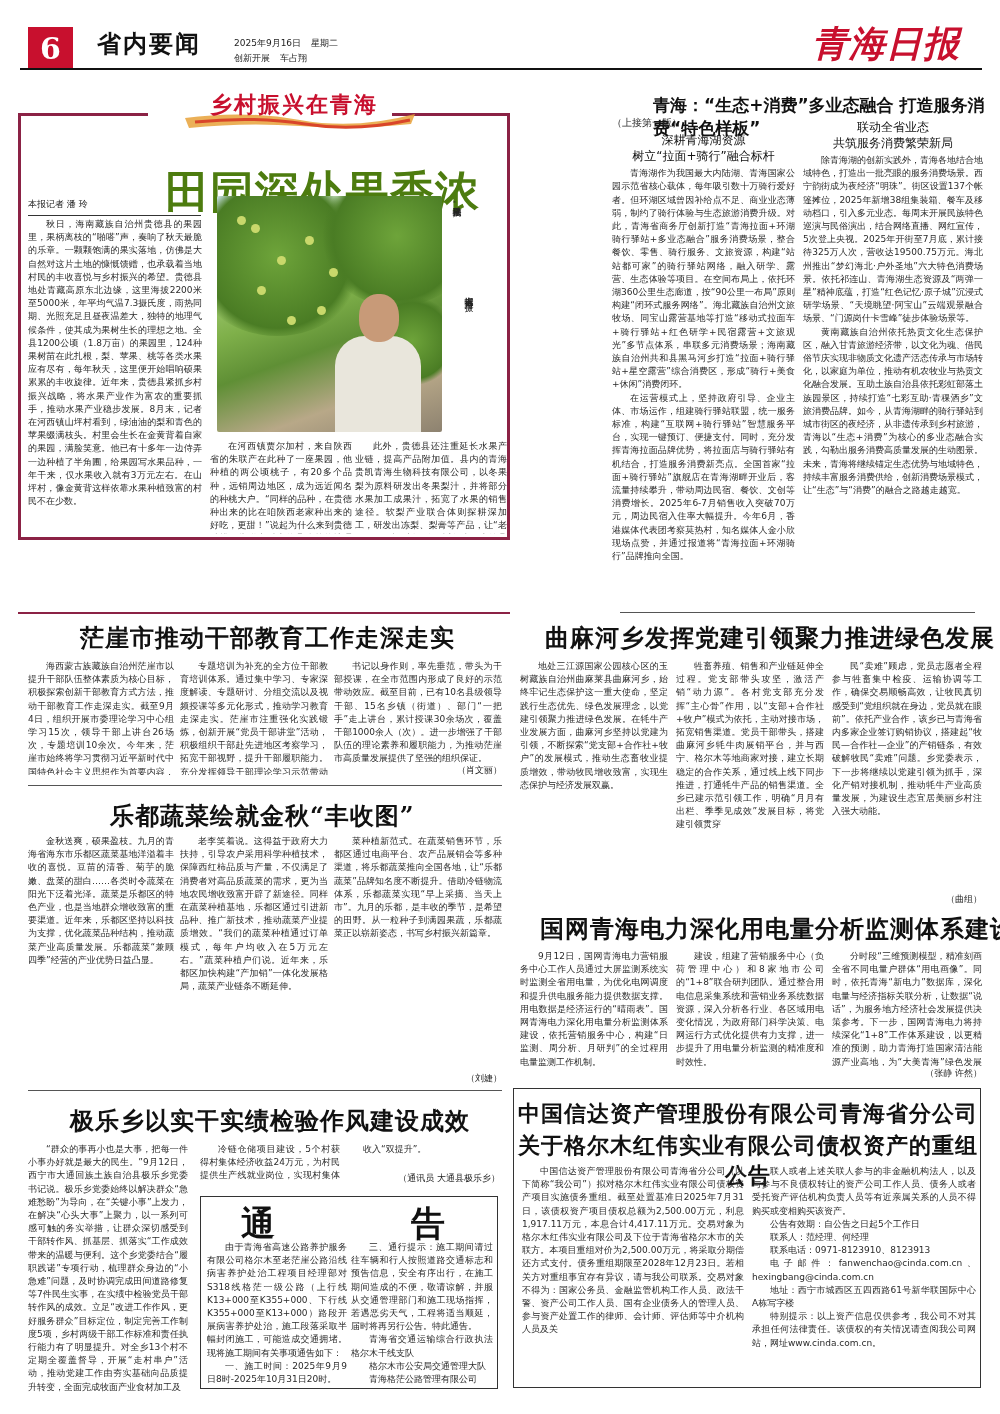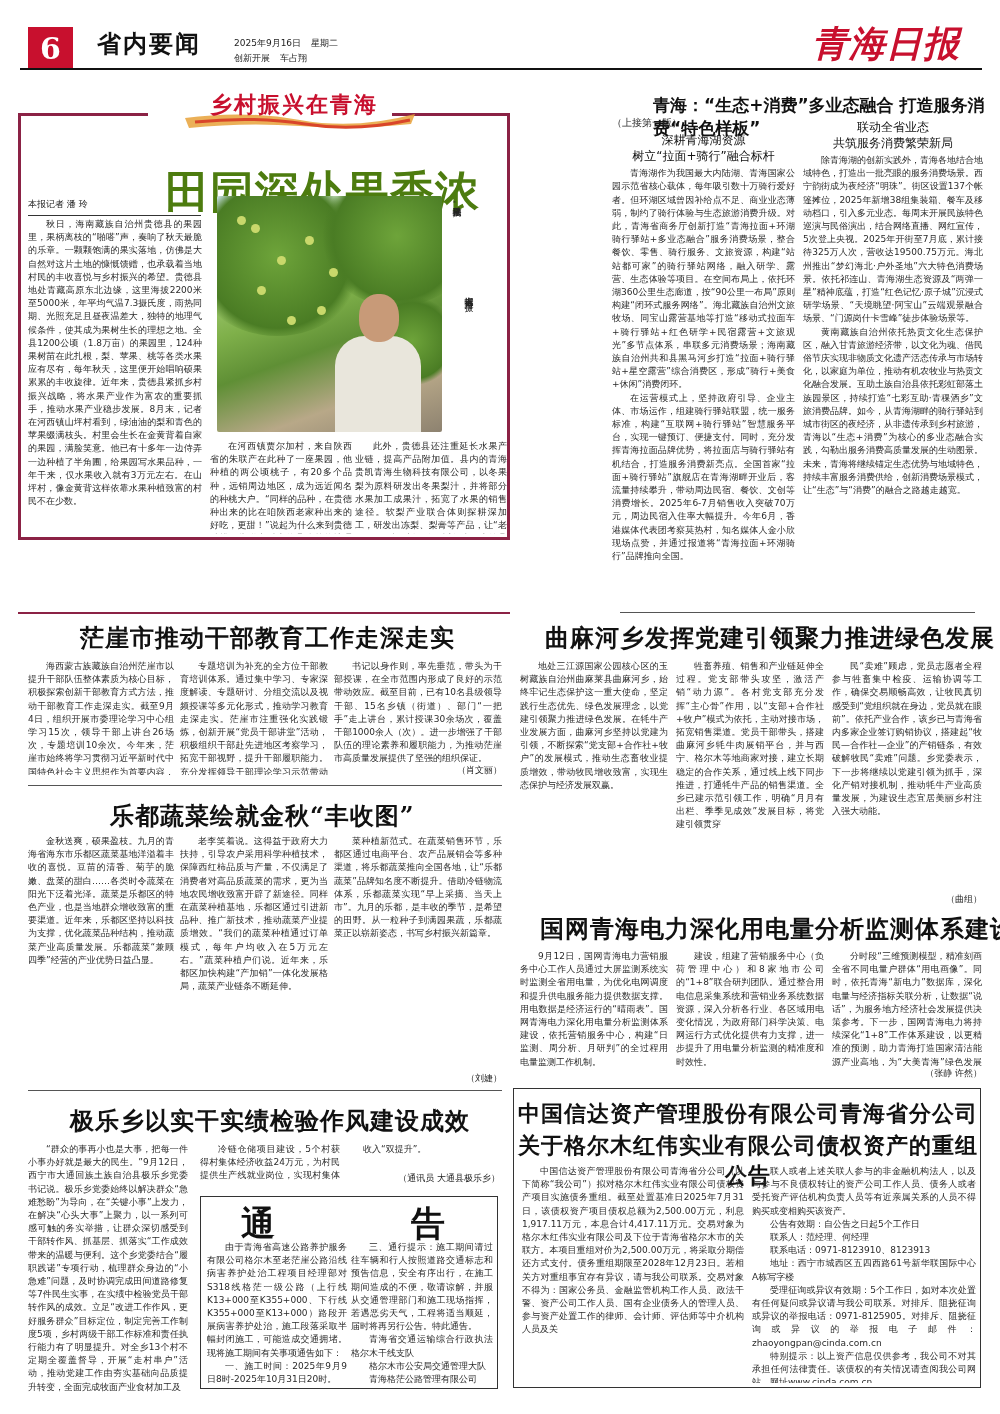--- a/index.html
+++ b/index.html
@@ -205,17 +205,17 @@
   <div class="abs ad-title" style="top:42px;">关于格尔木红伟实业有限公司债权资产的重组公告</div>
   <div class="abs ad-title" style="top:10px;">中国信达资产管理股份有限公司青海省分公司</div>
   <div class="abs col" style="left:8px;top:76px;width:222px;height:218px;">
     <p>中国信达资产管理股份有限公司青海省分公司（以下简称“我公司”）拟对格尔木红伟实业有限公司债权资产项目实施债务重组。截至处置基准日2025年7月31日，该债权资产项目债权总额为2,500.00万元，利息1,917.11万元，本息合计4,417.11万元。交易对象为格尔木红伟实业有限公司及下位于青海省格尔木市的关联方。本项目重组对价为2,500.00万元，将采取分期偿还方式支付。债务重组期限至2028年12月23日。若相关方对重组事宜存有异议，请与我公司联系。交易对象不得为：国家公务员、金融监管机构工作人员、政法干警、资产公司工作人员、国有企业债务人的管理人员、参与资产处置工作的律师、会计师、评估师等中介机构人员及关</p>
   </div>
   <div class="abs col" style="left:238px;top:76px;width:224px;height:218px;">
     <p>联人或者上述关联人参与的非金融机构法人，以及与参与不良债权转让的资产公司工作人员、债务人或者受托资产评估机构负责人员等有近亲属关系的人员不得购买或变相购买该资产。</p>
     <p>公告有效期：自公告之日起5个工作日</p>
     <p>联系人：范经理、何经理</p>
     <p>联系电话：0971-8123910、8123913</p>
+    <p>电子邮件：fanwenchao@cinda.com.cn、hexingbang@cinda.com.cn</p>
     <p>地址：西宁市城西区五四西路61号新华联国际中心A栋写字楼</p>
-    <p>受理征询或异议有效期：5个工作日，如对本次处置有任何疑问或异议请与我公司联系。对排斥、阻挠征询或异议的举报电话：0971-8125905。对排斥、阻挠征询或异议的举报电子邮件：zhaoyongpan@cinda.com.cn</p>
     <p>特别提示：以上资产信息仅供参考，我公司不对其承担任何法律责任。该债权的有关情况请查阅我公司网站，网址www.cinda.com.cn。</p>
   </div>
 </div>
 
 </body></html>

